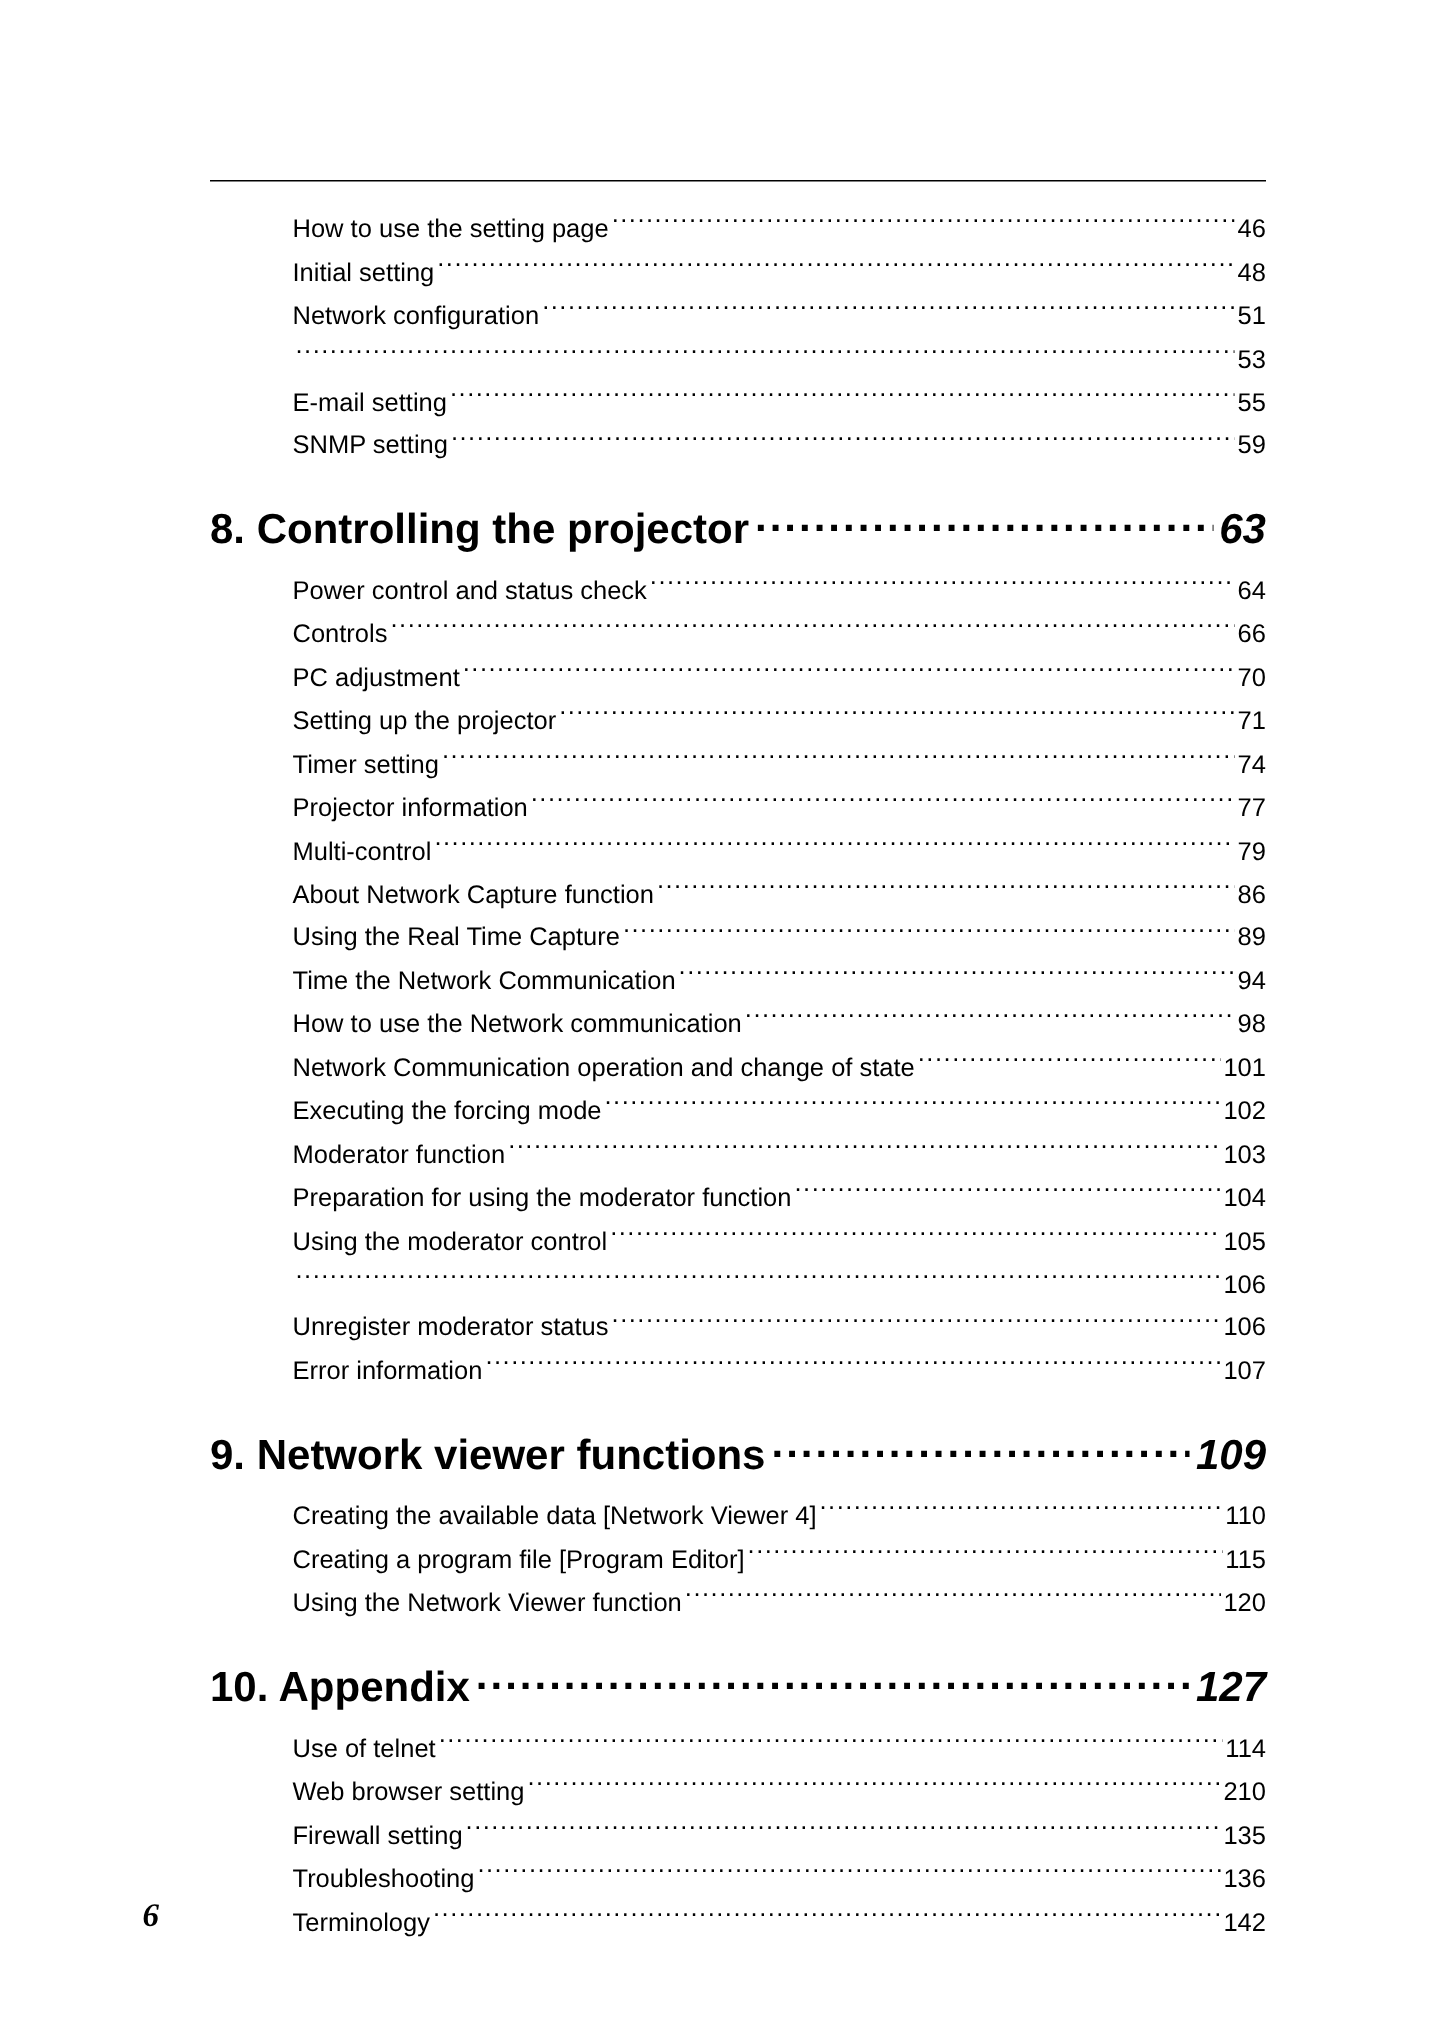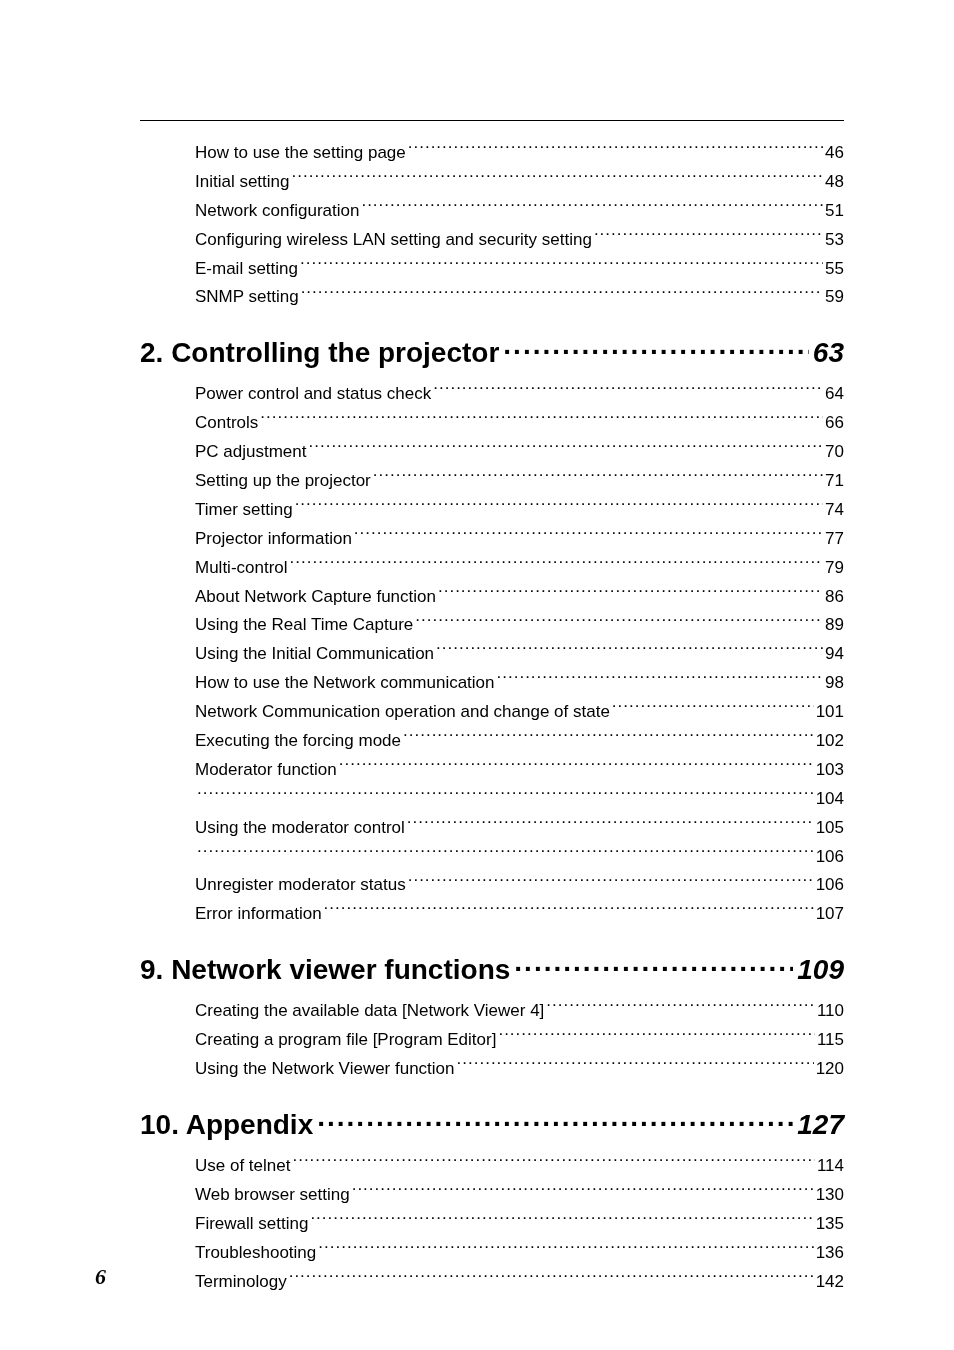--- a/index.html
+++ b/index.html
@@ -100,36 +100,35 @@
         <span class="title">Initial setting</span>
         <span class="leaders"></span>
         <span class="pg">48</span>
       </div>
       <div class="sub">
         <span class="title">Network configuration</span>
         <span class="leaders"></span>
         <span class="pg">51</span>
       </div>
       <div class="sub">
-        <span class="title">Configuring wireless LAN setting and security setting</span>
         <span class="leaders"></span>
         <span class="pg">53</span>
       </div>
       <div class="sub">
         <span class="title">E-mail setting</span>
         <span class="leaders"></span>
         <span class="pg">55</span>
       </div>
       <div class="sub">
         <span class="title">SNMP setting</span>
         <span class="leaders"></span>
         <span class="pg">59</span>
       </div>
       <div class="chapter">
-        <span class="title">2. Controlling the projector</span>
+        <span class="title">8. Controlling the projector</span>
         <span class="leaders"></span>
         <span class="pg">63</span>
       </div>
       <div class="sub">
         <span class="title">Power control and status check</span>
         <span class="leaders"></span>
         <span class="pg">64</span>
       </div>
       <div class="sub">
         <span class="title">Controls</span>
@@ -165,21 +164,21 @@
         <span class="title">About Network Capture function</span>
         <span class="leaders"></span>
         <span class="pg">86</span>
       </div>
       <div class="sub">
         <span class="title">Using the Real Time Capture</span>
         <span class="leaders"></span>
         <span class="pg">89</span>
       </div>
       <div class="sub">
-        <span class="title">Using the Initial Communication</span>
+        <span class="title">Time the Network Communication</span>
         <span class="leaders"></span>
         <span class="pg">94</span>
       </div>
       <div class="sub">
         <span class="title">How to use the Network  communication</span>
         <span class="leaders"></span>
         <span class="pg">98</span>
       </div>
       <div class="sub">
         <span class="title">Network Communication operation and change of state</span>
@@ -190,20 +189,21 @@
         <span class="title">Executing the forcing mode</span>
         <span class="leaders"></span>
         <span class="pg">102</span>
       </div>
       <div class="sub">
         <span class="title">Moderator function</span>
         <span class="leaders"></span>
         <span class="pg">103</span>
       </div>
       <div class="sub">
+        <span class="title">Preparation for using the moderator function</span>
         <span class="leaders"></span>
         <span class="pg">104</span>
       </div>
       <div class="sub">
         <span class="title">Using the moderator control</span>
         <span class="leaders"></span>
         <span class="pg">105</span>
       </div>
       <div class="sub">
         <span class="leaders"></span>
@@ -245,21 +245,21 @@
         <span class="pg">127</span>
       </div>
       <div class="sub">
         <span class="title">Use of telnet</span>
         <span class="leaders"></span>
         <span class="pg">114</span>
       </div>
       <div class="sub">
         <span class="title">Web browser setting</span>
         <span class="leaders"></span>
-        <span class="pg">130</span>
+        <span class="pg">210</span>
       </div>
       <div class="sub">
         <span class="title">Firewall setting</span>
         <span class="leaders"></span>
         <span class="pg">135</span>
       </div>
       <div class="sub">
         <span class="title">Troubleshooting</span>
         <span class="leaders"></span>
         <span class="pg">136</span>

